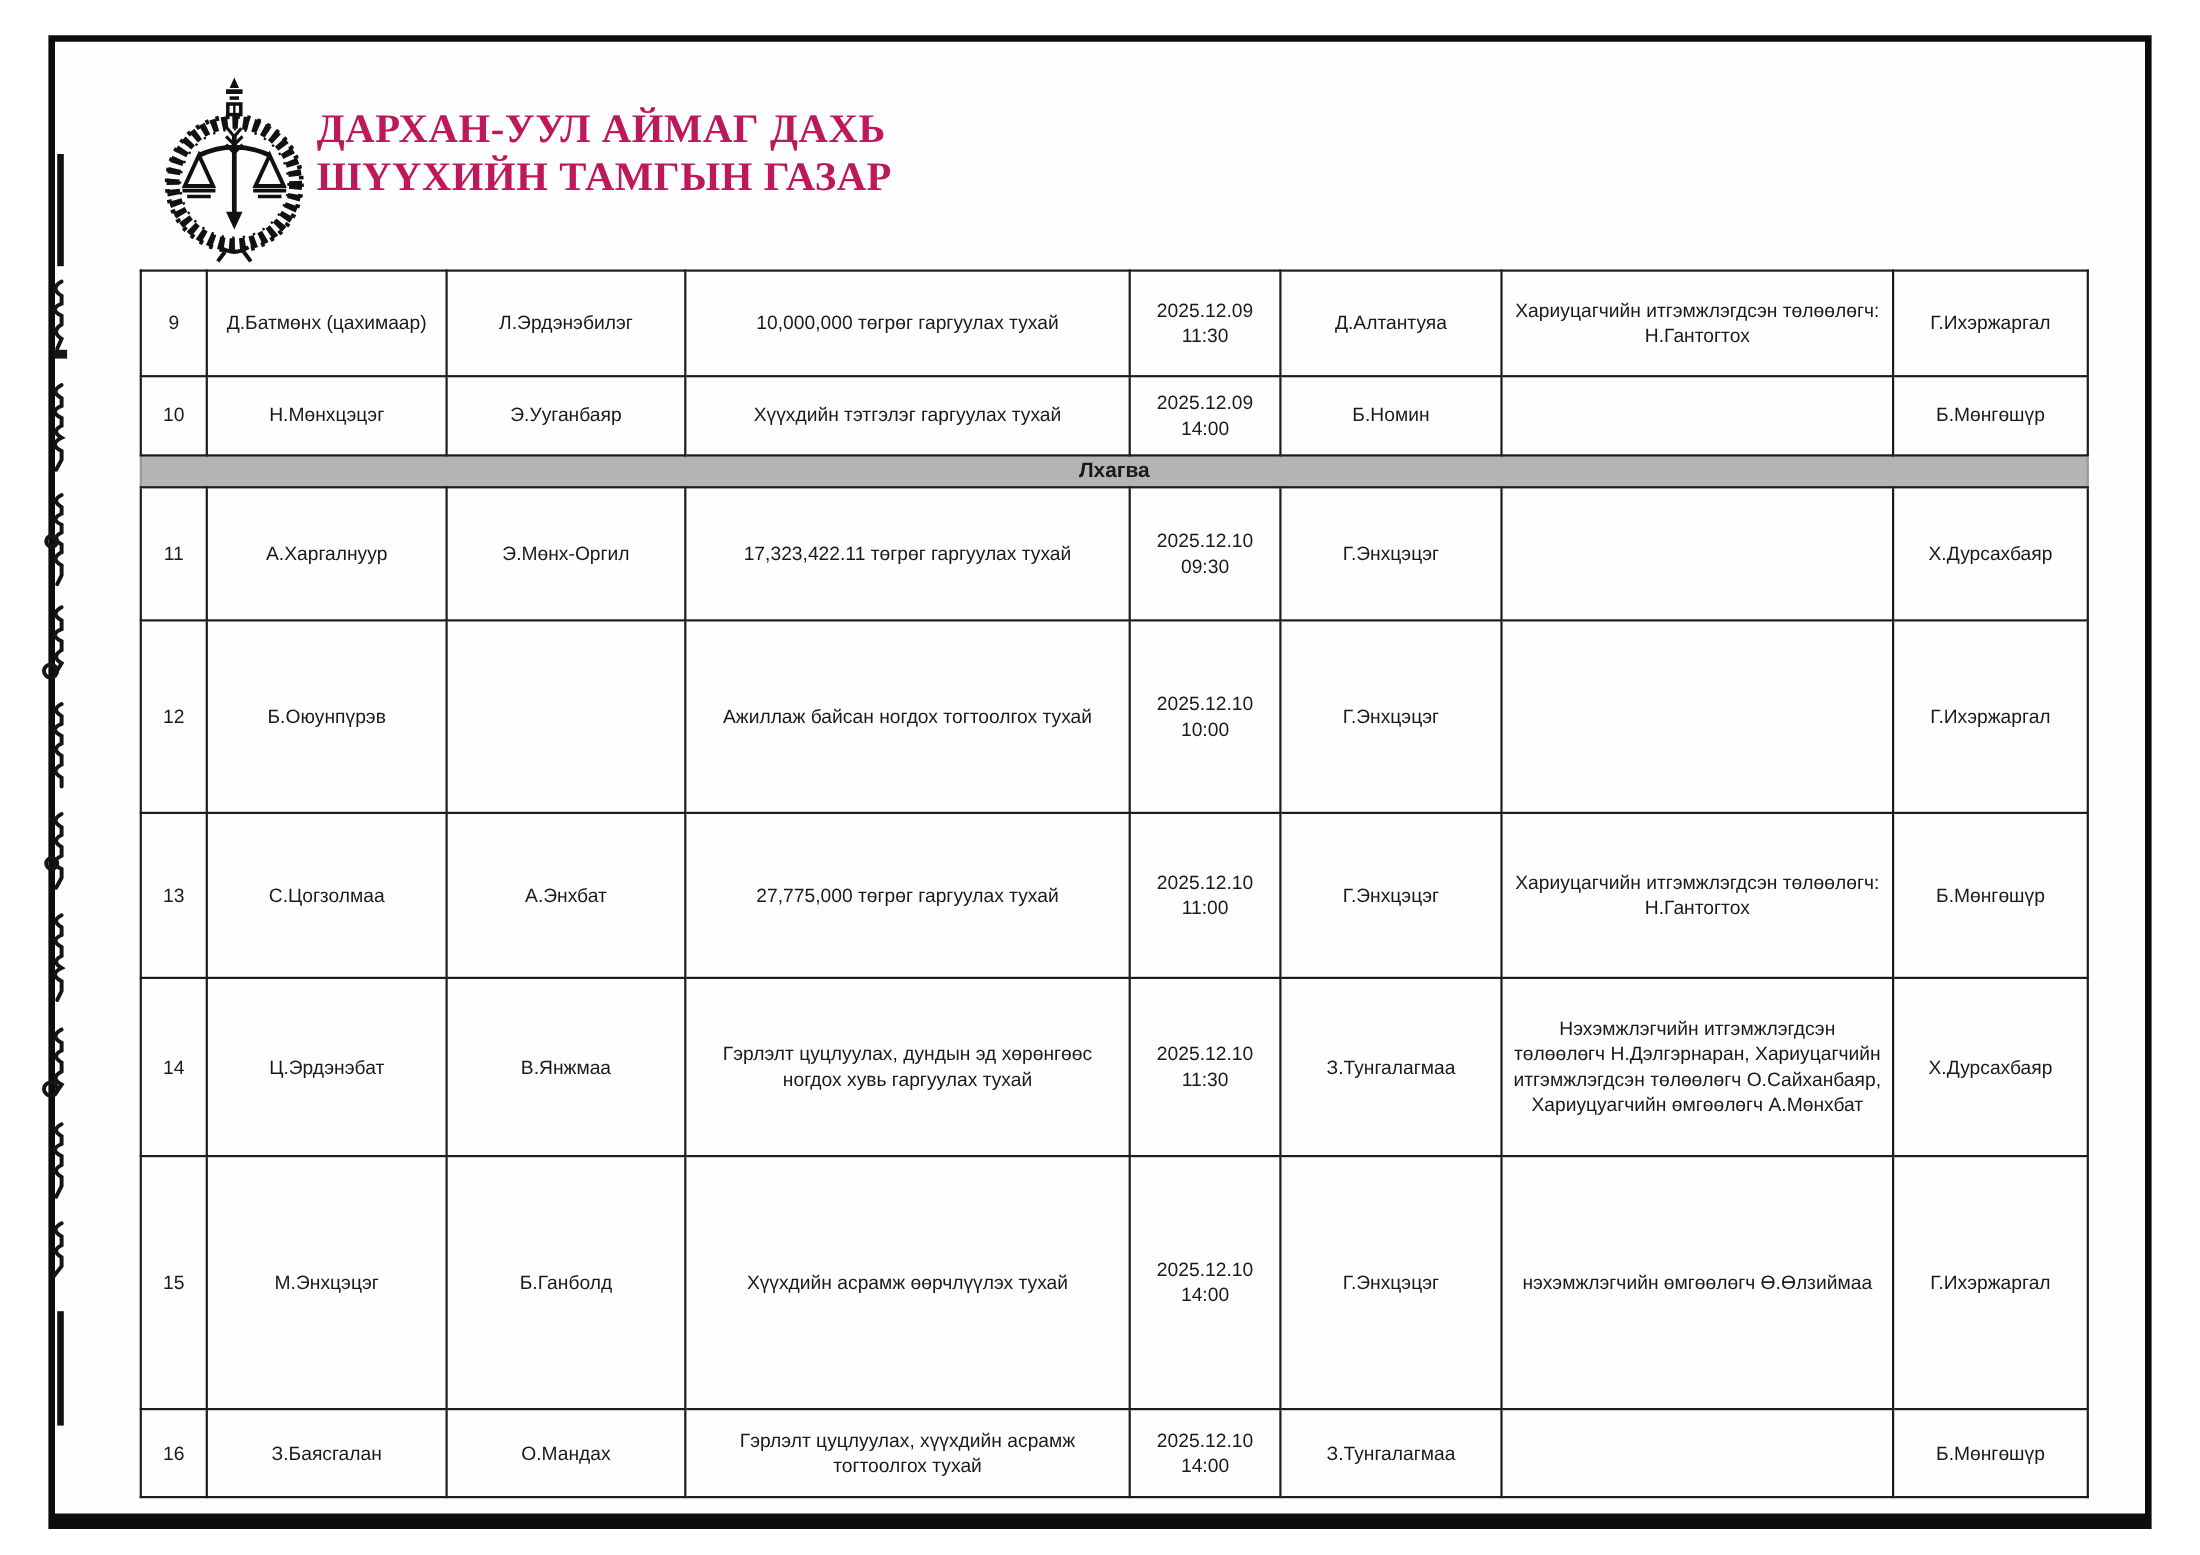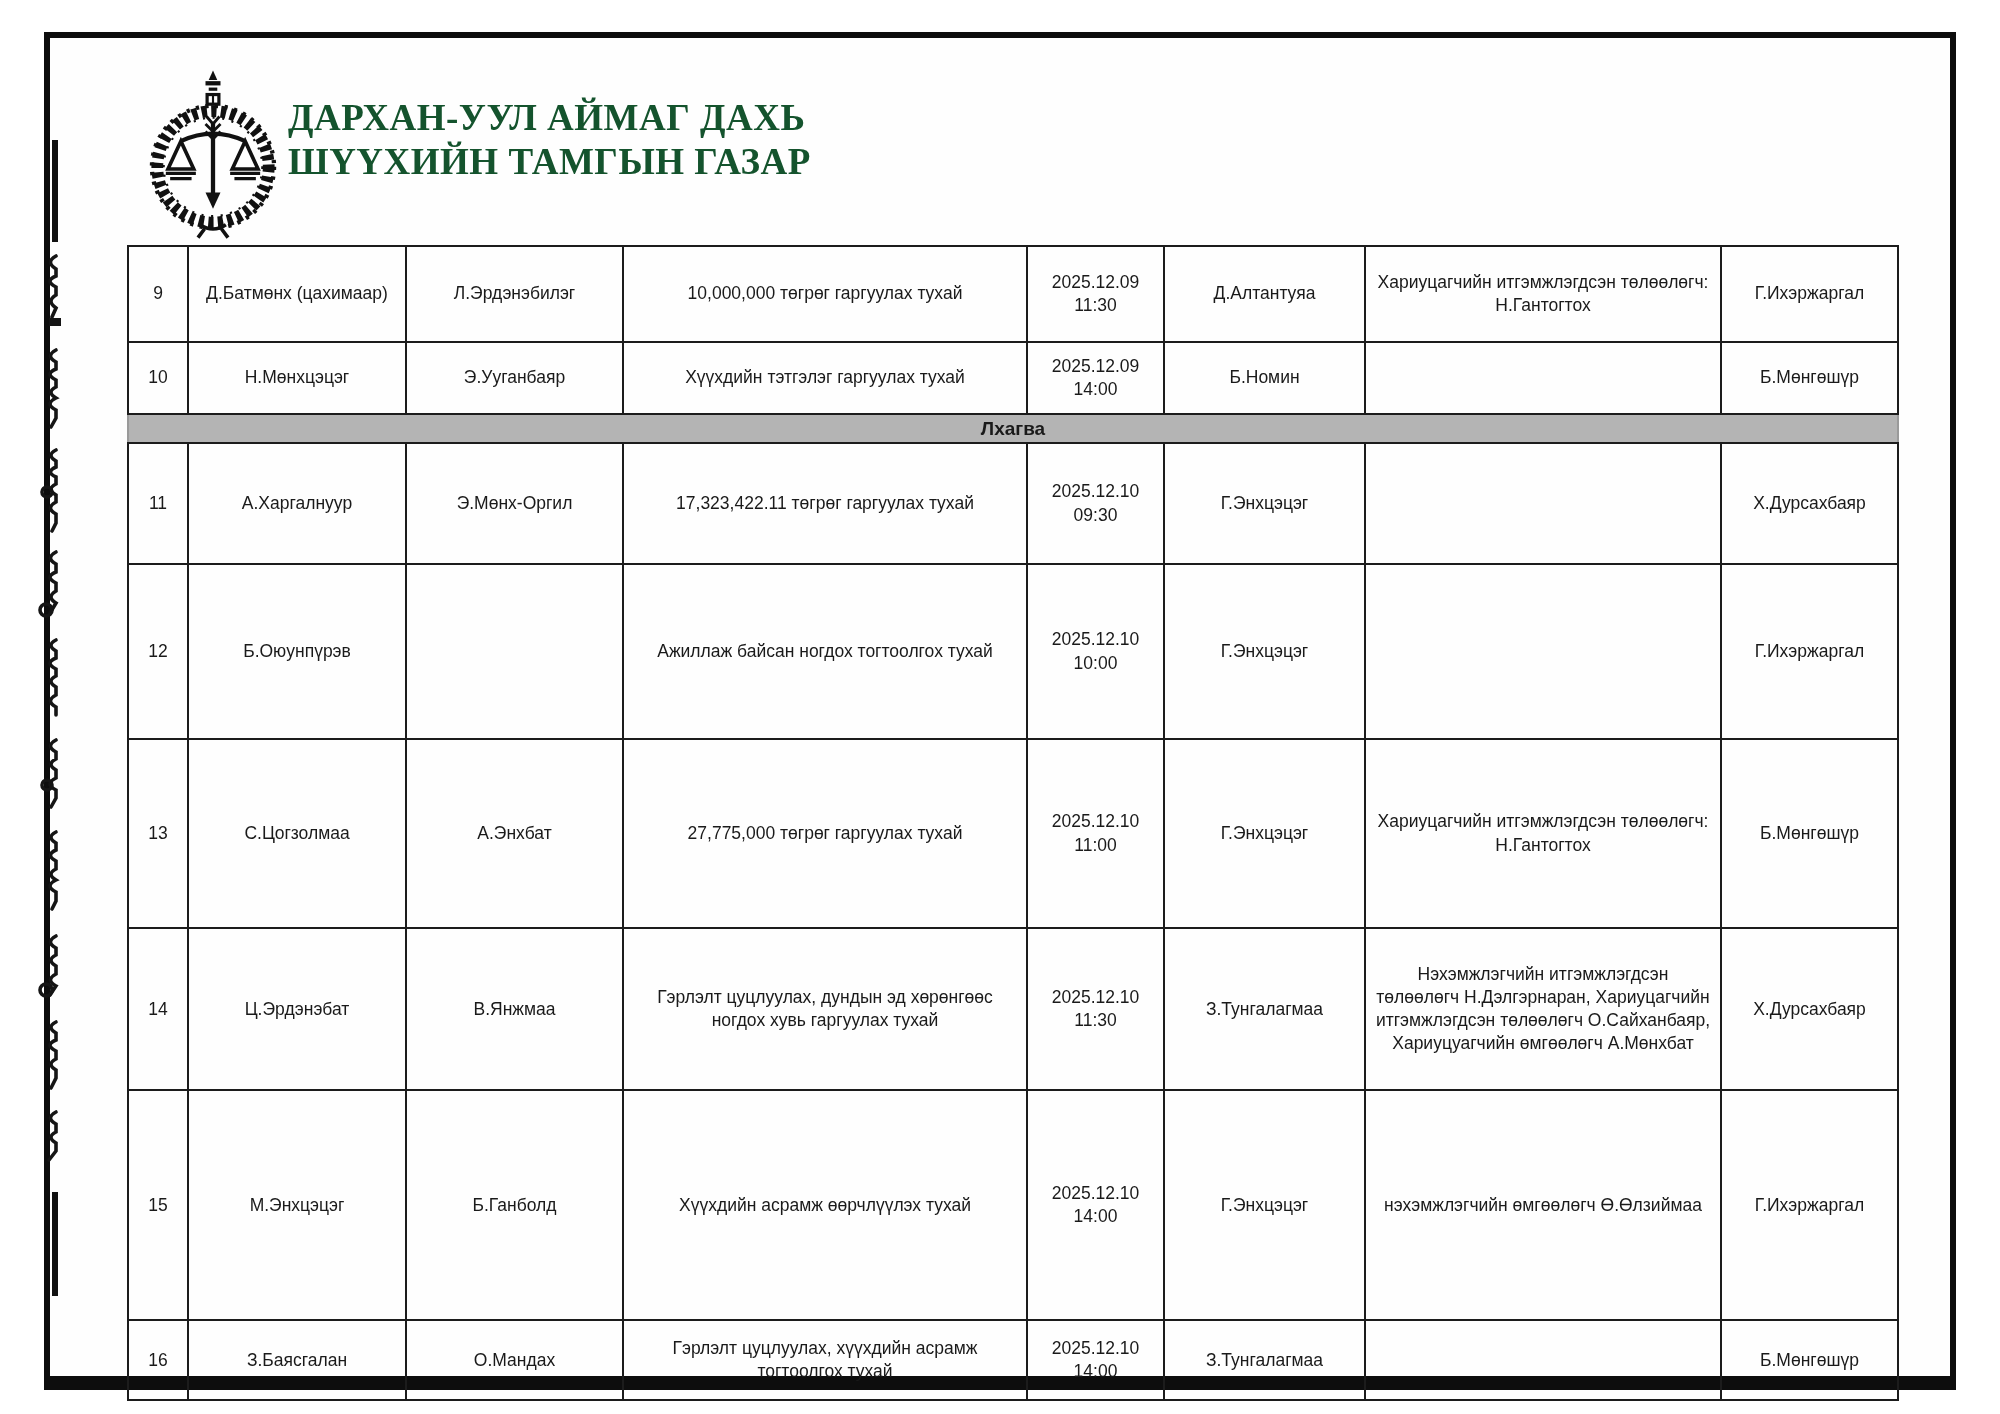--- a/index.html
+++ b/index.html
@@ -12,21 +12,21 @@
     border:6px solid #0d0d0d;border-bottom-width:14px;box-sizing:border-box;
     background:#fefefe;
   }
   .side-script{
     position:absolute;left:32px;top:140px;width:46px;height:1170px;z-index:3;
   }
   .logo{position:absolute;left:138px;top:68px;}
   .org-name{
     position:absolute;left:288px;top:96px;width:760px;
     font-family:"Liberation Serif", serif;font-weight:bold;
-    font-size:37px;line-height:1.18;color:#14532d;letter-spacing:0.5px;
+    font-size:37px;line-height:1.18;color:#be185d;letter-spacing:0.5px;
   }
   table.schedule{
     position:absolute;left:127px;top:245px;width:1770px;
     border-collapse:collapse;table-layout:fixed;
   }
   table.schedule td{
     border:2px solid #1c1c1c;text-align:center;vertical-align:middle;
     padding:2px 8px;font-size:17.5px;line-height:1.32;color:#1a1a1a;
     word-wrap:break-word;
   }
@@ -162,21 +162,21 @@
         <td></td>
         <td>Ажиллаж байсан ногдох тогтоолгох тухай</td>
         <td>
           <div>2025.12.10</div>
           <div>10:00</div>
         </td>
         <td>Г.Энхцэцэг</td>
         <td></td>
         <td>Г.Ихэржаргал</td>
       </tr>
-      <tr style="height: 189px;">
+      <tr style="height: 150px;">
         <td>13</td>
         <td>С.Цогзолмаа</td>
         <td>А.Энхбат</td>
         <td>27,775,000 төгрөг гаргуулах тухай</td>
         <td>
           <div>2025.12.10</div>
           <div>11:00</div>
         </td>
         <td>Г.Энхцэцэг</td>
         <td>Хариуцагчийн итгэмжлэгдсэн төлөөлөгч: Н.Гантогтох</td>

